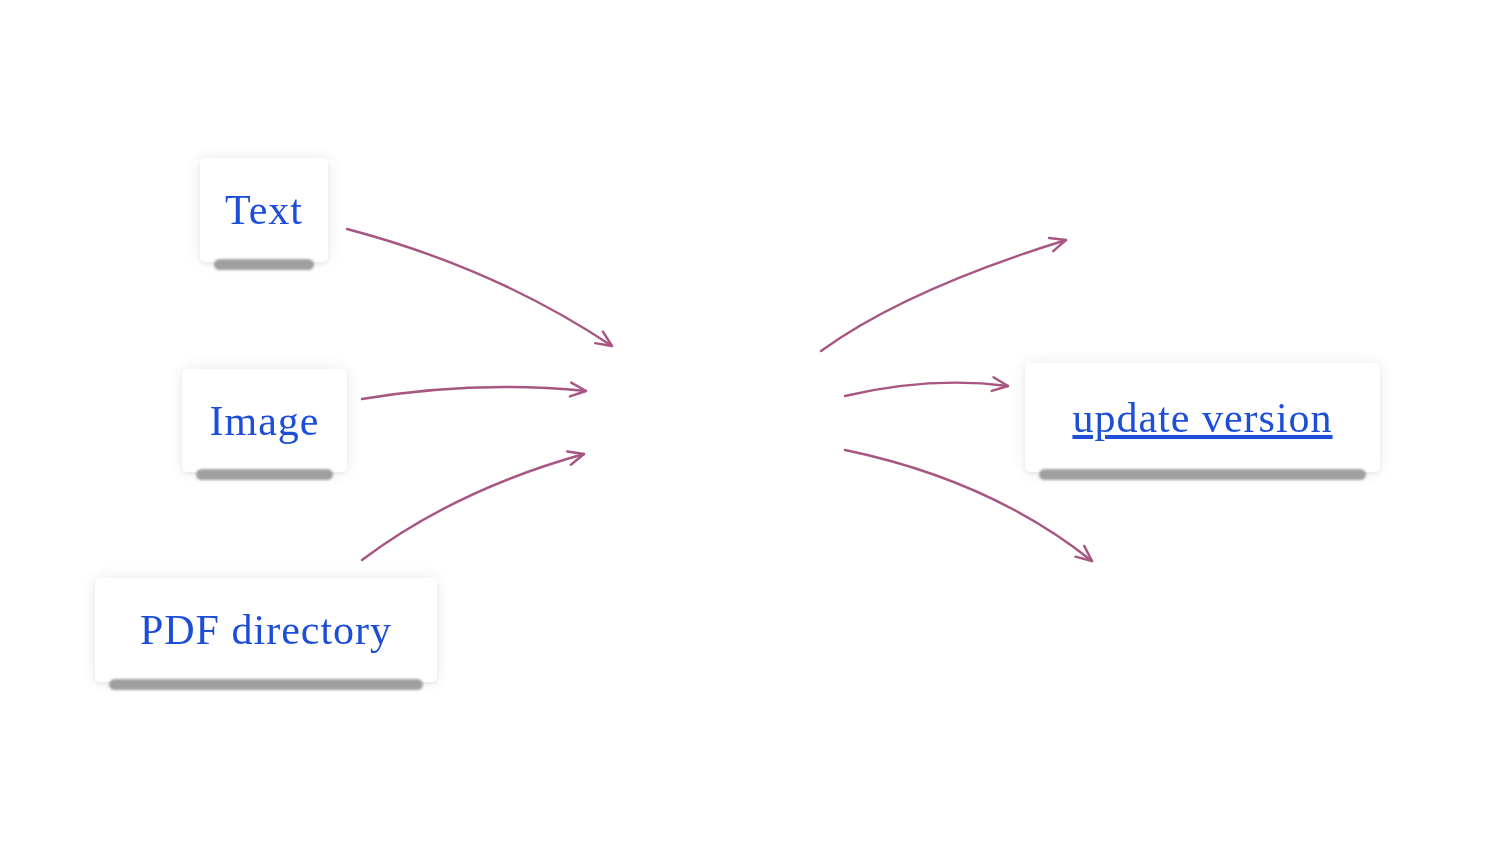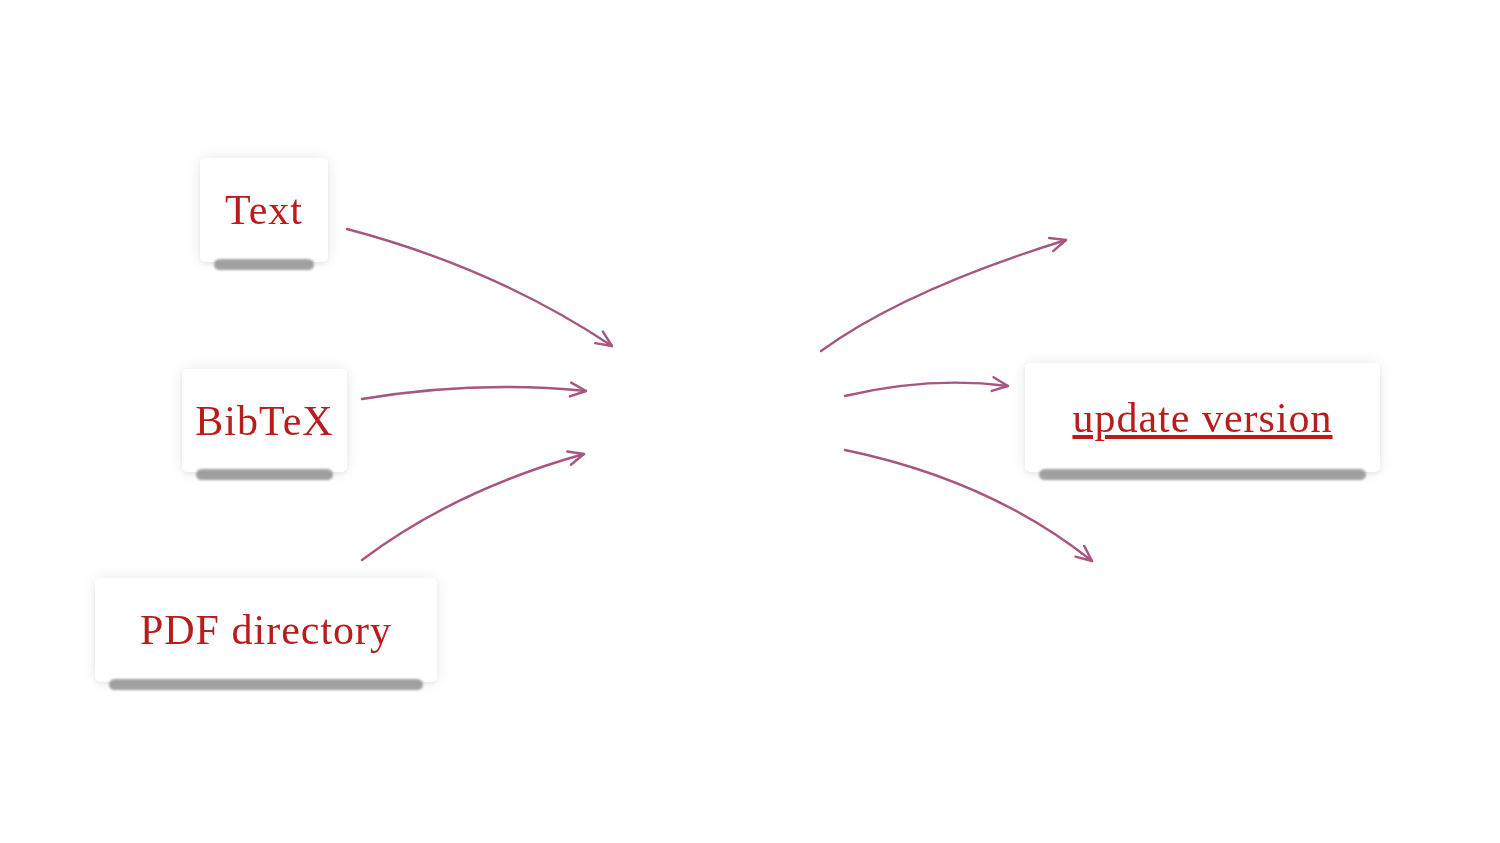--- a/index.html
+++ b/index.html
@@ -32,21 +32,21 @@
   .node {
     position: absolute;
     background: #ffffff;
     border-radius: 5px;
     box-shadow: 0 0 16px rgba(0,0,0,0.085), 0 2px 4px rgba(0,0,0,0.06);
     display: flex;
     align-items: center;
     justify-content: center;
     padding: 0 10px;
     box-sizing: border-box;
-    color: #b91c1c;
+    color: #1d4ed8;
     font-size: 42px;
     letter-spacing: 1px;
     white-space: nowrap;
     z-index: 2;
   }
   
   .node::after {
     content: "";
     position: absolute;
     left: 14px;
@@ -92,21 +92,21 @@
 
     <path d="M 845 450 Q 990 480 1092 561" stroke="#a75681"></path>
     <path d="M 1075.5 556.7 L 1092 561 L 1084.2 545.9" stroke="#a75681"></path>
   </svg>
 
   <div class="node node-text">
     <span>Text</span>
   </div>
 
   <div class="node node-image">
-    <span>BibTeX</span>
+    <span>Image</span>
   </div>
 
   <div class="node node-pdf-directory">
     <span>PDF directory</span>
   </div>
 
 
 
   <div class="node node-update-version">
     <span>update version</span>

